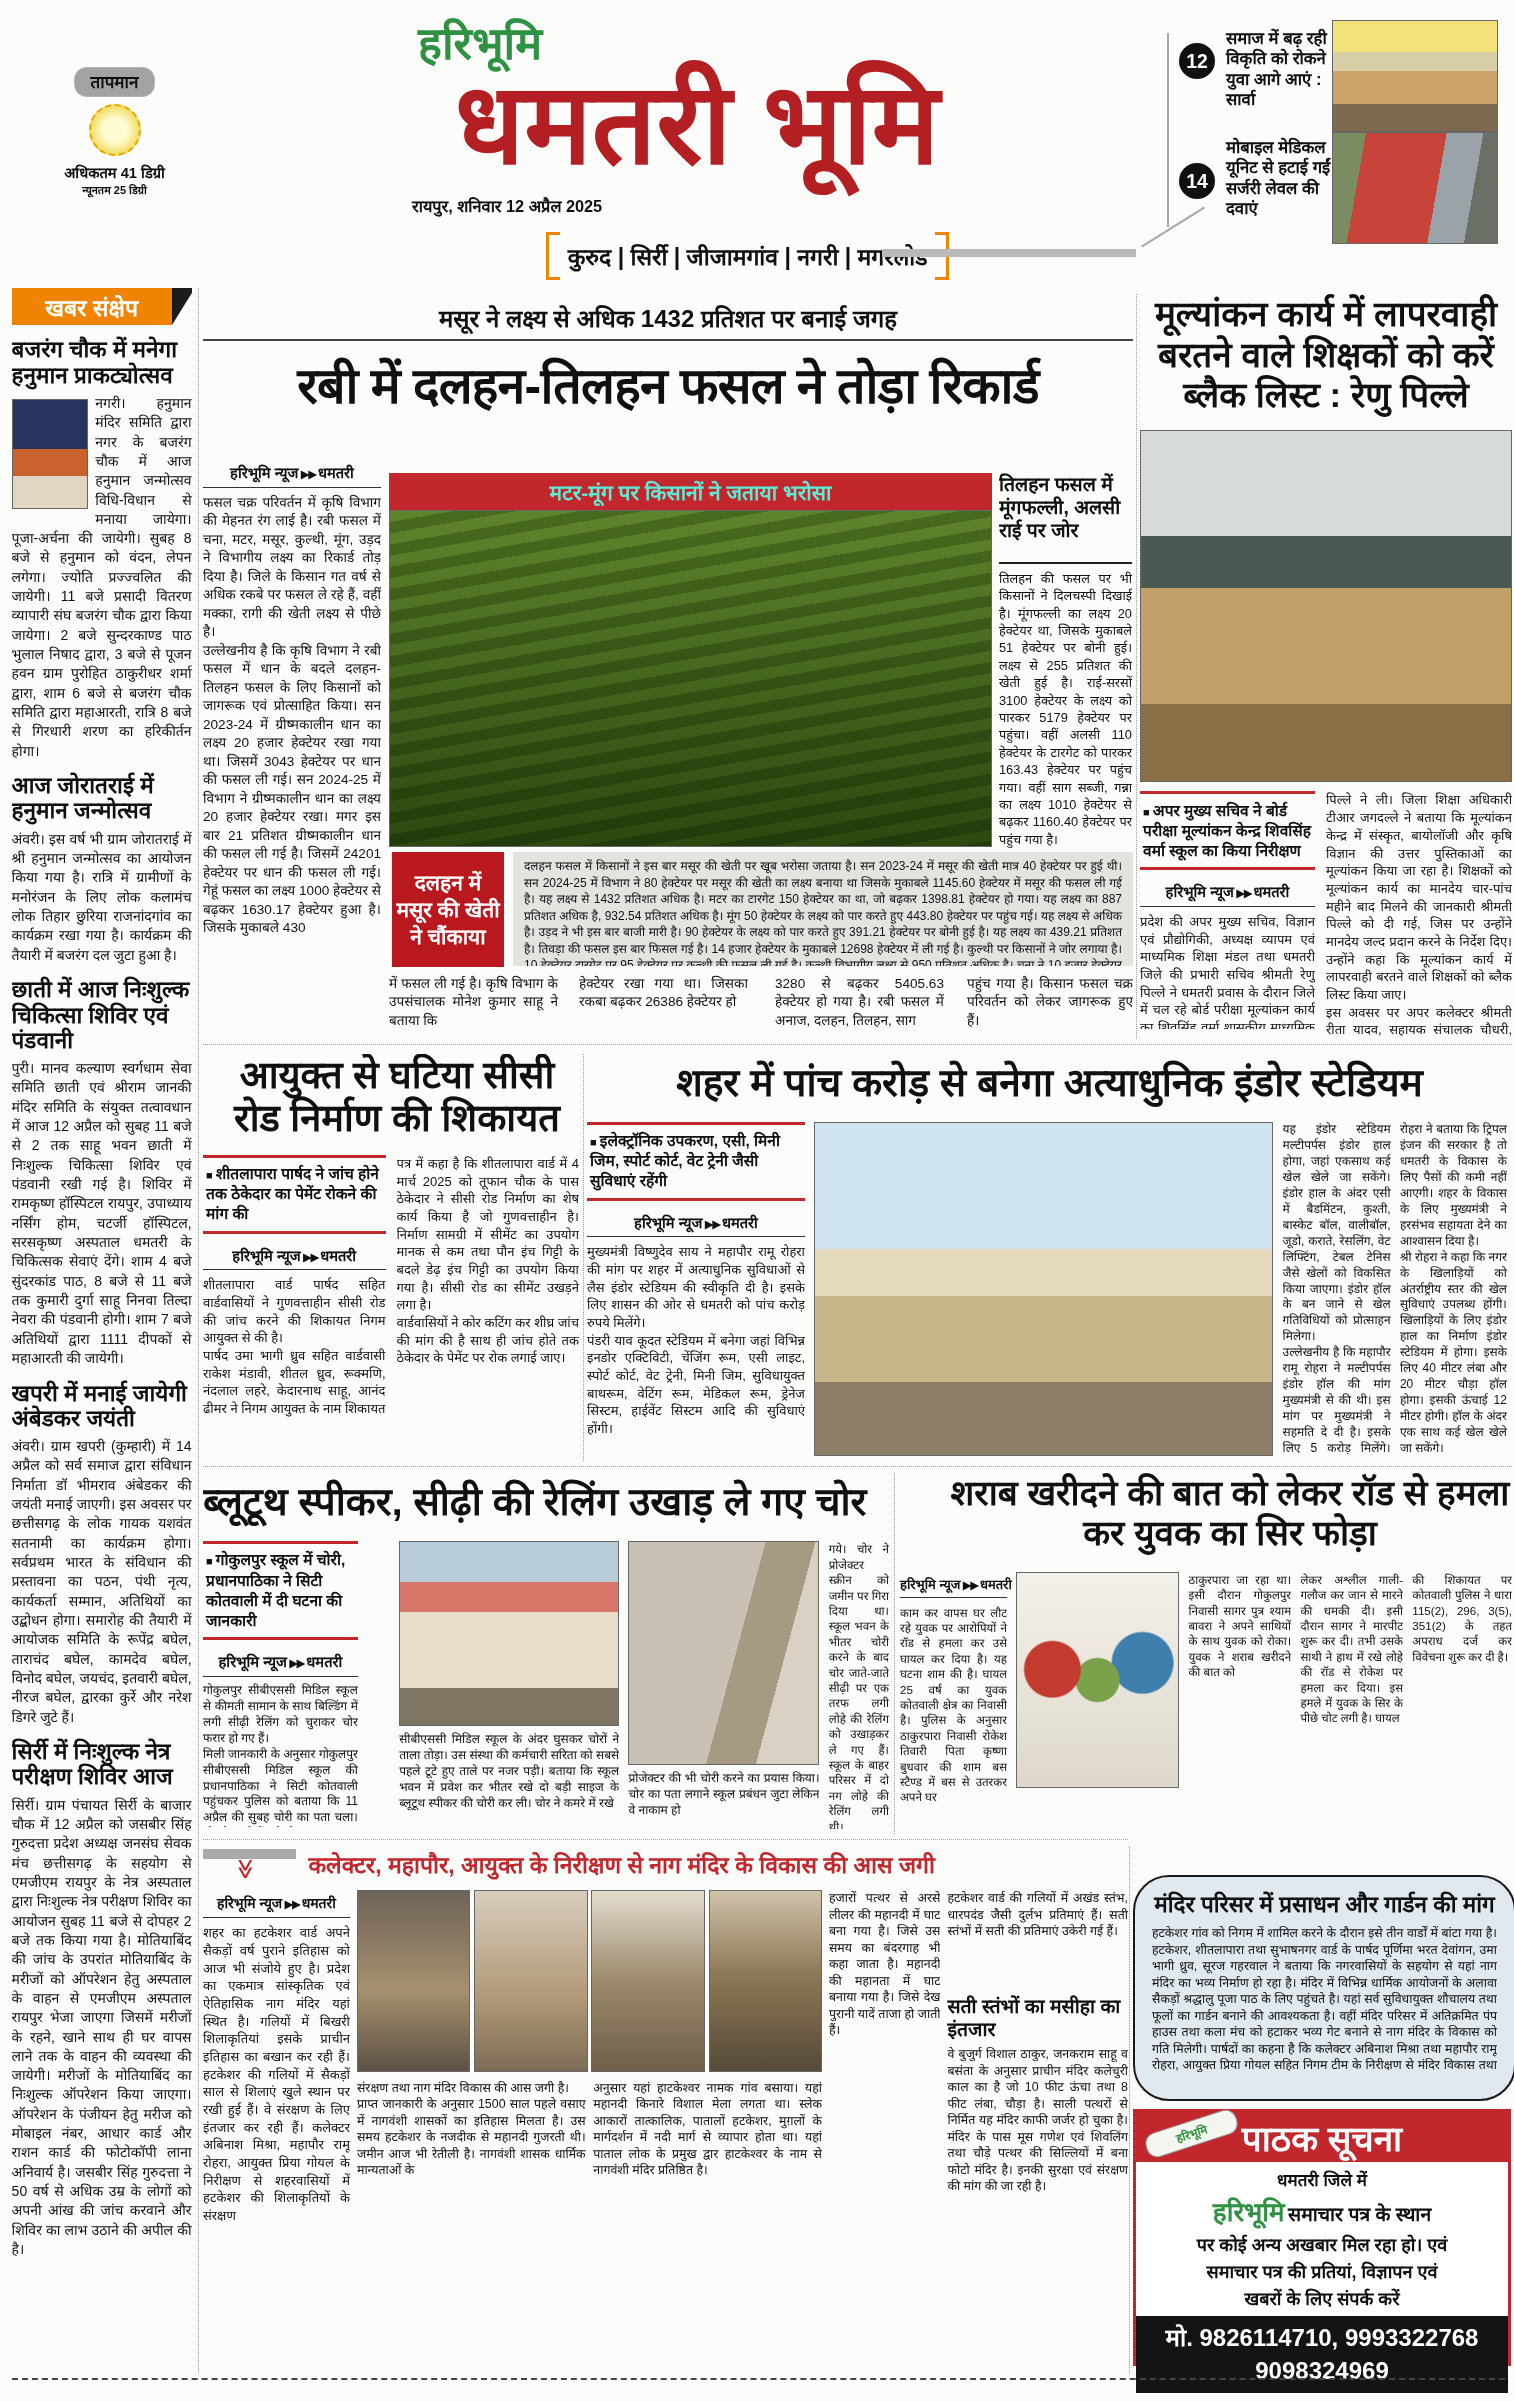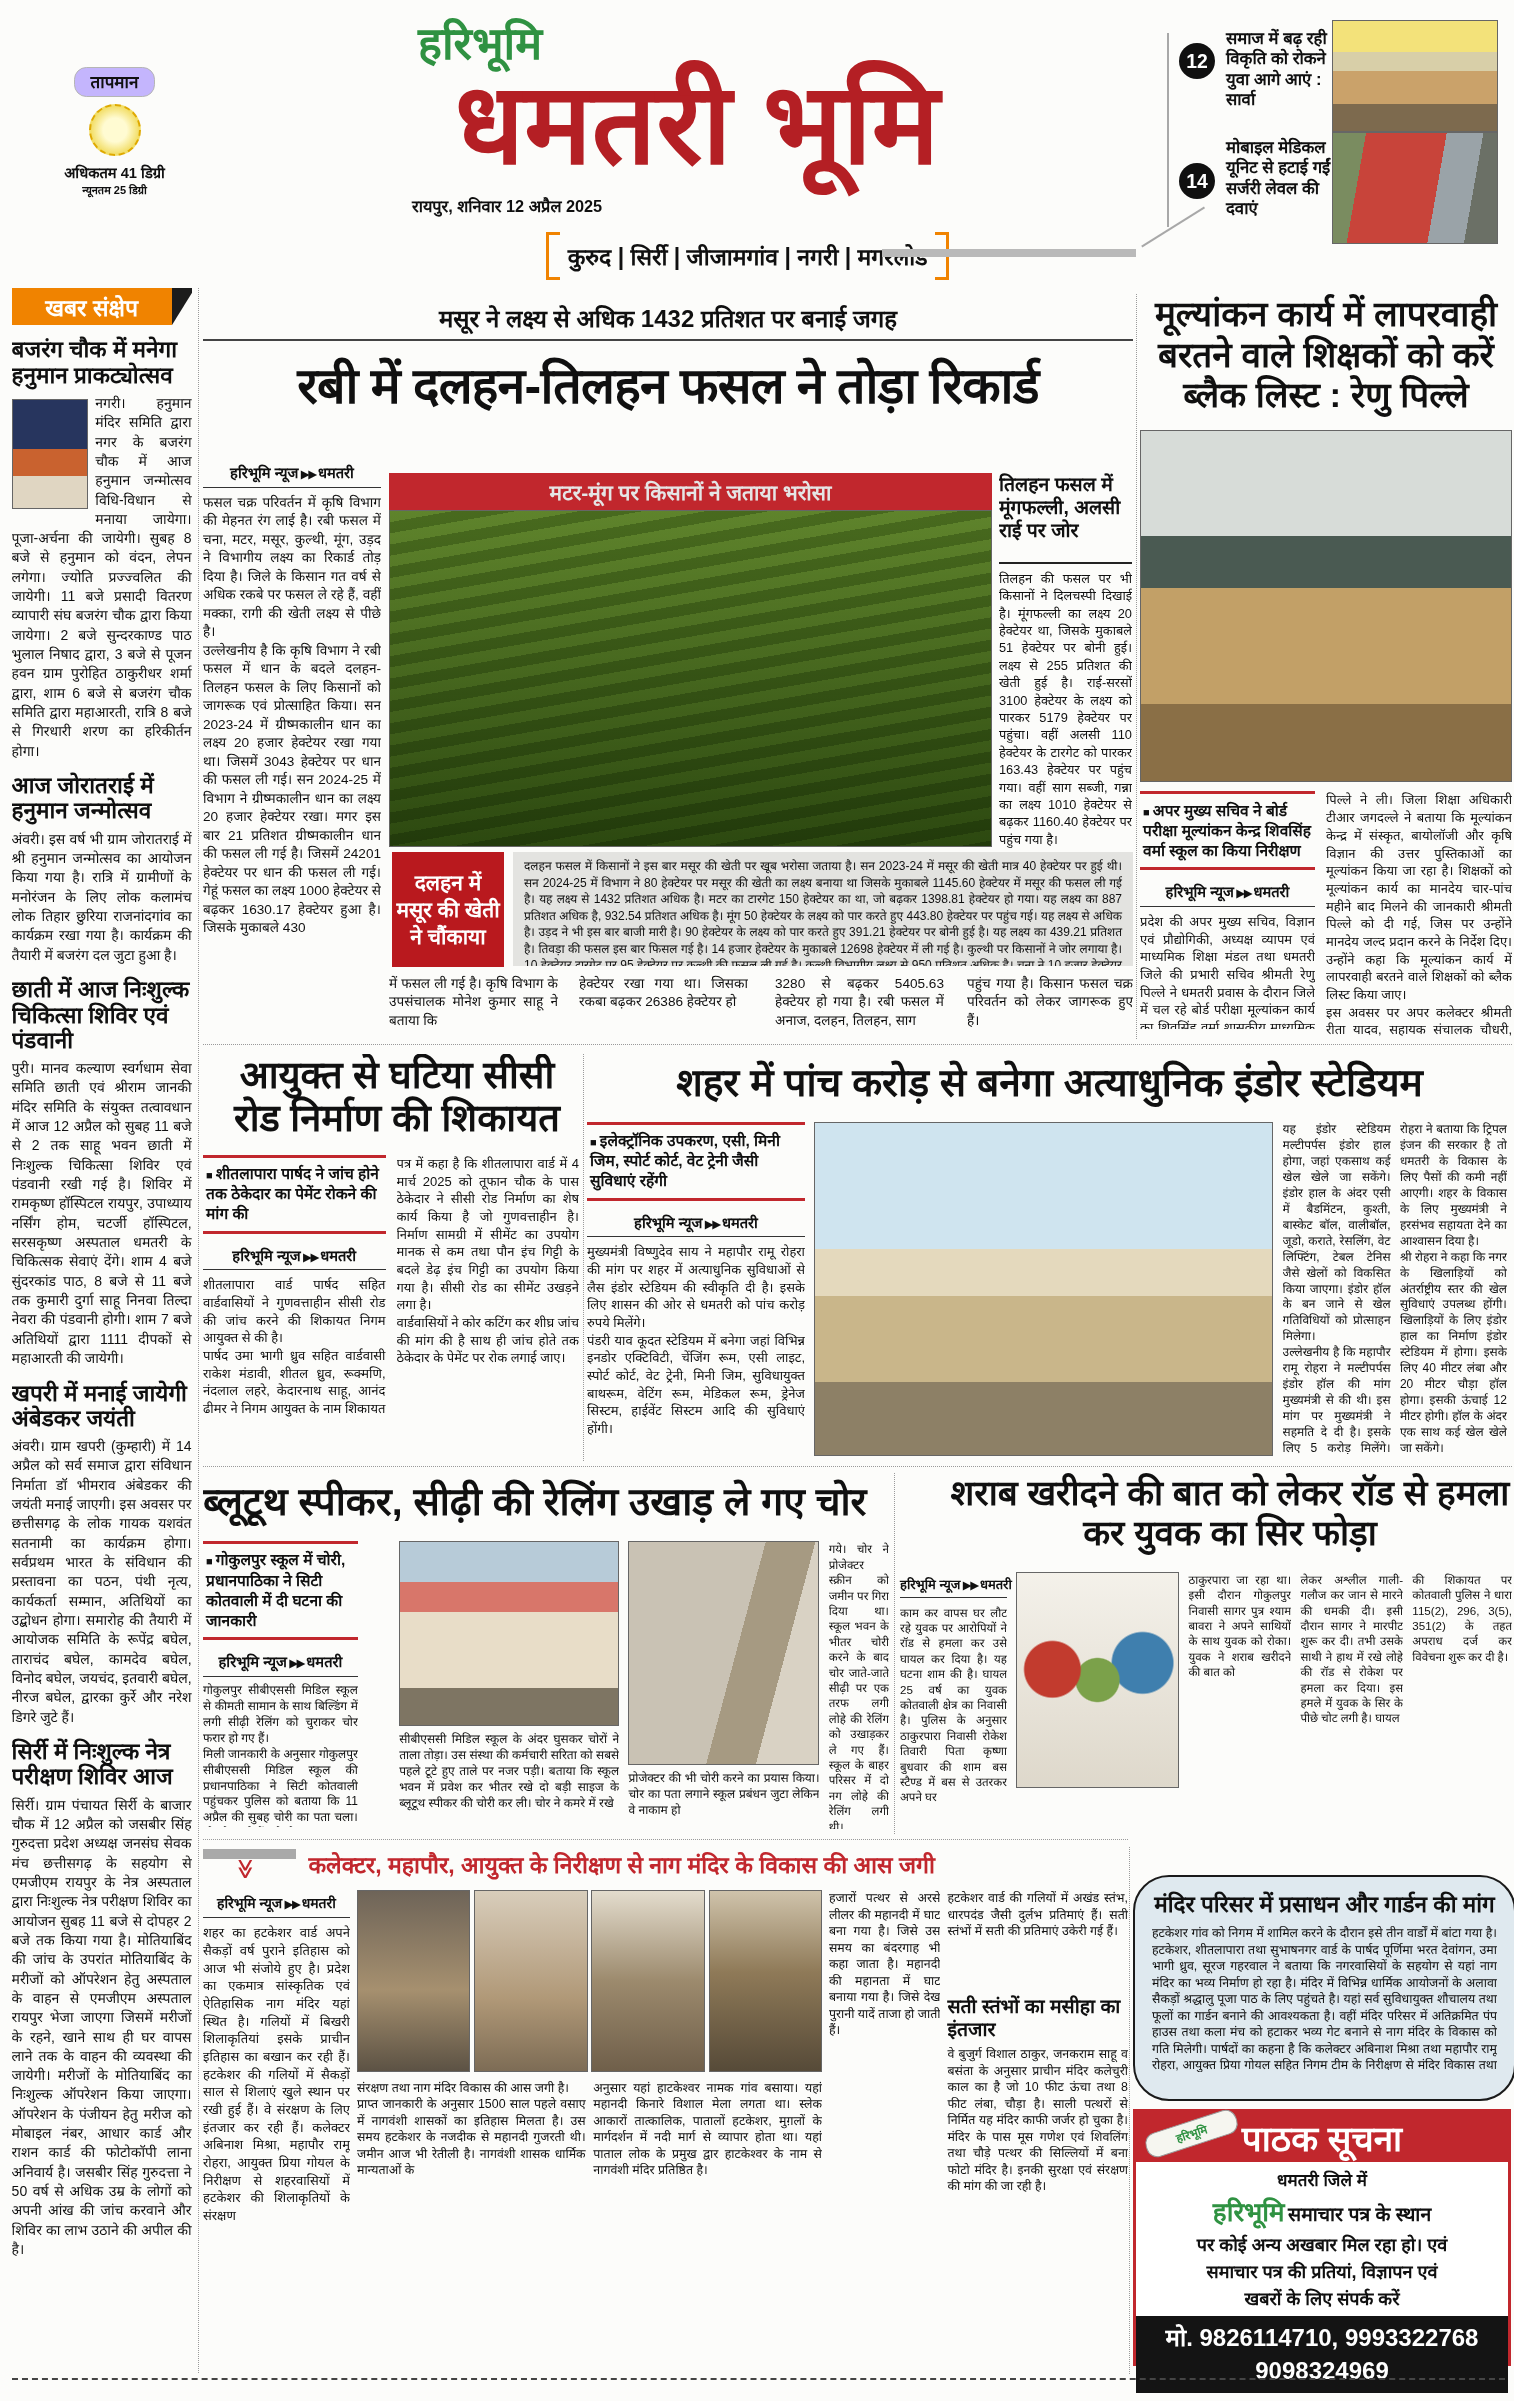--- a/index.html
+++ b/index.html
@@ -13,27 +13,27 @@
   .hbody-sm{font-size:12px;line-height:1.33;text-align:justify;white-space:pre-line;}
   .byline{font-weight:bold;font-size:14.7px;text-align:center;border-bottom:1.5px solid #333;
           padding:3.1px 0 4.6px;margin-bottom:6.2px;white-space:nowrap;}
   .byline .arrows::before{content:"▶▶";font-size:11.6px;letter-spacing:-1.5px;margin:0 2.3px;}
   .sb-title{font-weight:bold;font-size:22.5px;line-height:1.12;margin:12.4px 0 6.2px;}
   .sb-body{font-size:14px;line-height:1.38;text-align:justify;}
   .photo{background:#cfcabd;border:0.8px solid #666;}
   .bullet-box{border-top:3.1px solid #c1272d;border-bottom:3.1px solid #c1272d;
               padding:6.2px 3.1px;font-weight:bold;font-size:15.5px;line-height:1.3;}
   .bullet-box .sq::before{content:"■ ";font-size:11px;}
-  .redband{background:#c1272d;color:#e5e5e5;font-weight:bold;font-size:21px;
+  .redband{background:#c1272d;color:#5eead4;font-weight:bold;font-size:21px;
            display:flex;align-items:center;justify-content:center;height:37px;}
   .vsep{position:absolute;border-left:1.5px dotted #9a9a9a;width:0;}
   .hsep{position:absolute;border-top:1.5px dotted #9a9a9a;height:0;}
   .sun{width:48px;height:48px;border-radius:50%;margin:7.7px auto 6.2px;
        background:radial-gradient(circle,#fffbd2 35%,#f2dd64 72%);border:2.3px dashed #dfa900;}
-  .pill{display:inline-block;background:#c4b5fd;border:0.8px solid #b5b5b5;border-radius:12.4px;
+  .pill{display:inline-block;background:#a3a3a3;border:0.8px solid #b5b5b5;border-radius:12.4px;
         padding:2.3px 15.5px;font-weight:bold;font-size:17px;}
   .circle-no{width:36px;height:36px;border-radius:50%;background:#101010;color:#fff;
              font-weight:bold;font-size:19.4px;display:flex;align-items:center;justify-content:center;}
   .bracket{width:11px;height:42px;border:3.1px solid #f08300;}
   .bracket.l{border-right:none;}
   .bracket.r{border-left:none;}
   .sb-head{position:relative;width:160px;height:37px;background:#f08300;color:#fff;font-weight:bold;
            font-size:23px;display:flex;align-items:center;justify-content:center;}
   .sb-head::after{content:"";position:absolute;right:-23px;top:0;width:0;height:0;
                   border-left:23px solid #1c1c1c;border-bottom:37px solid transparent;border-top:0;}

